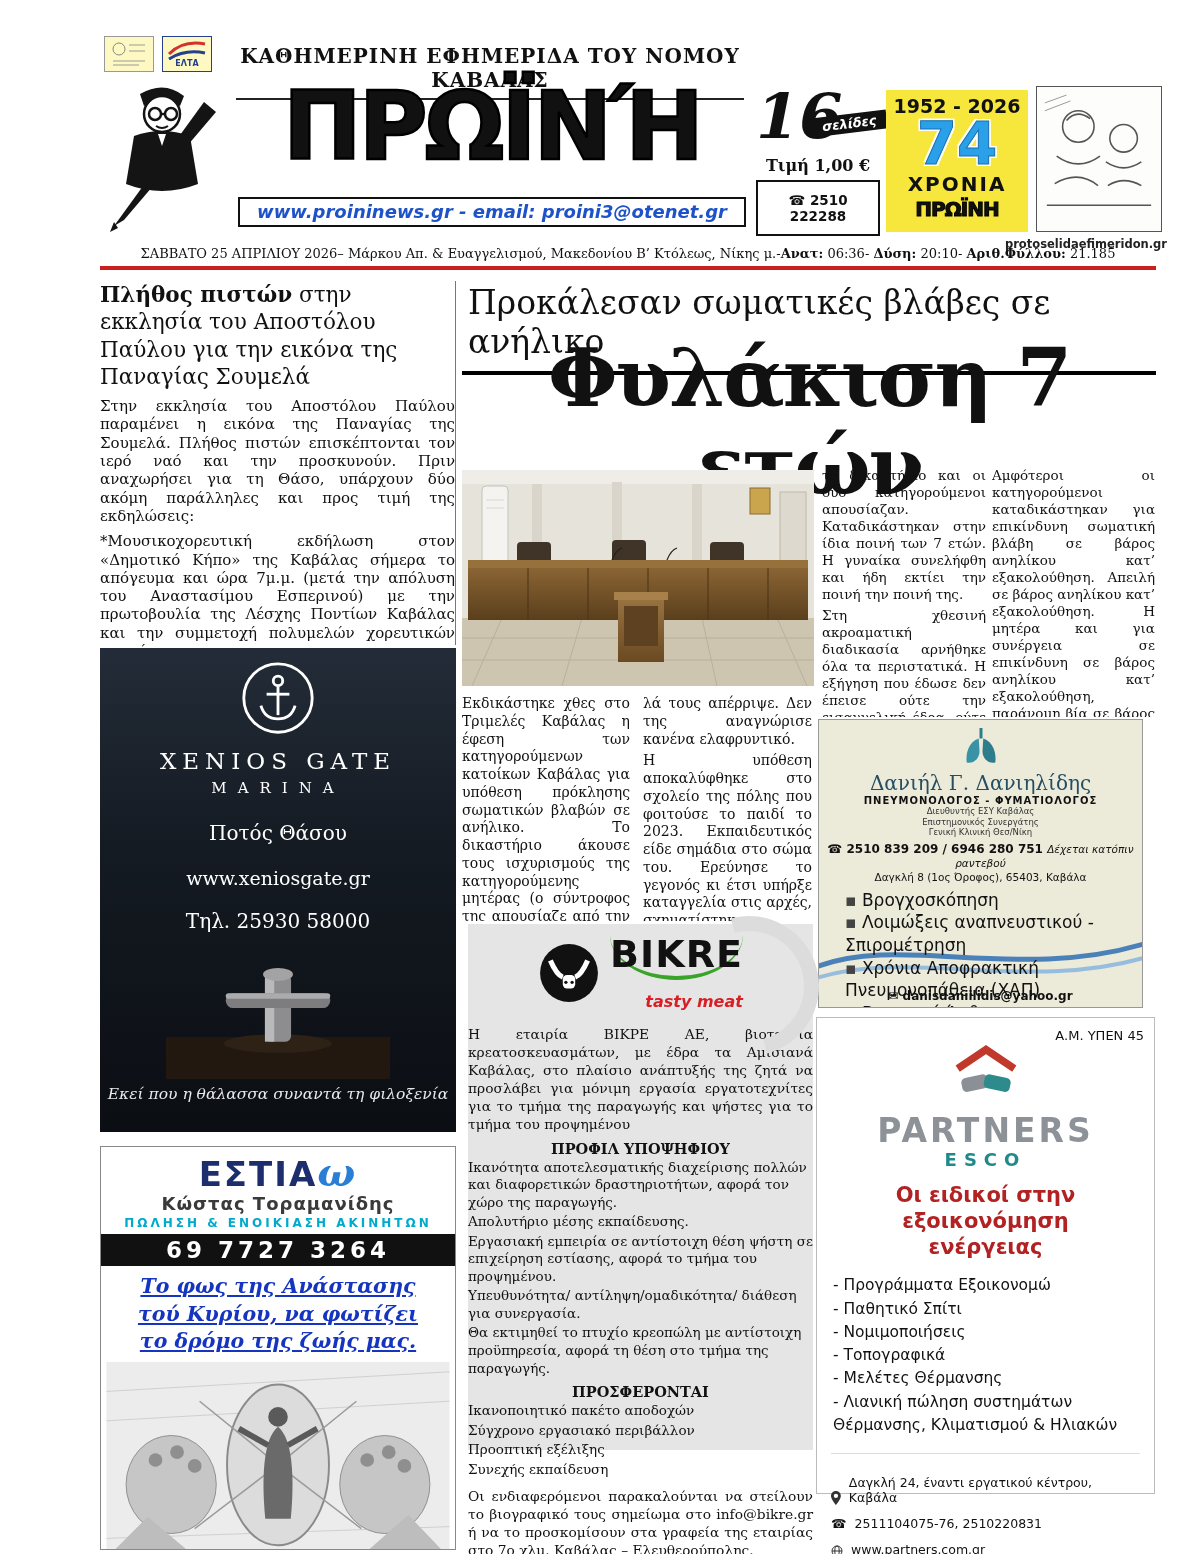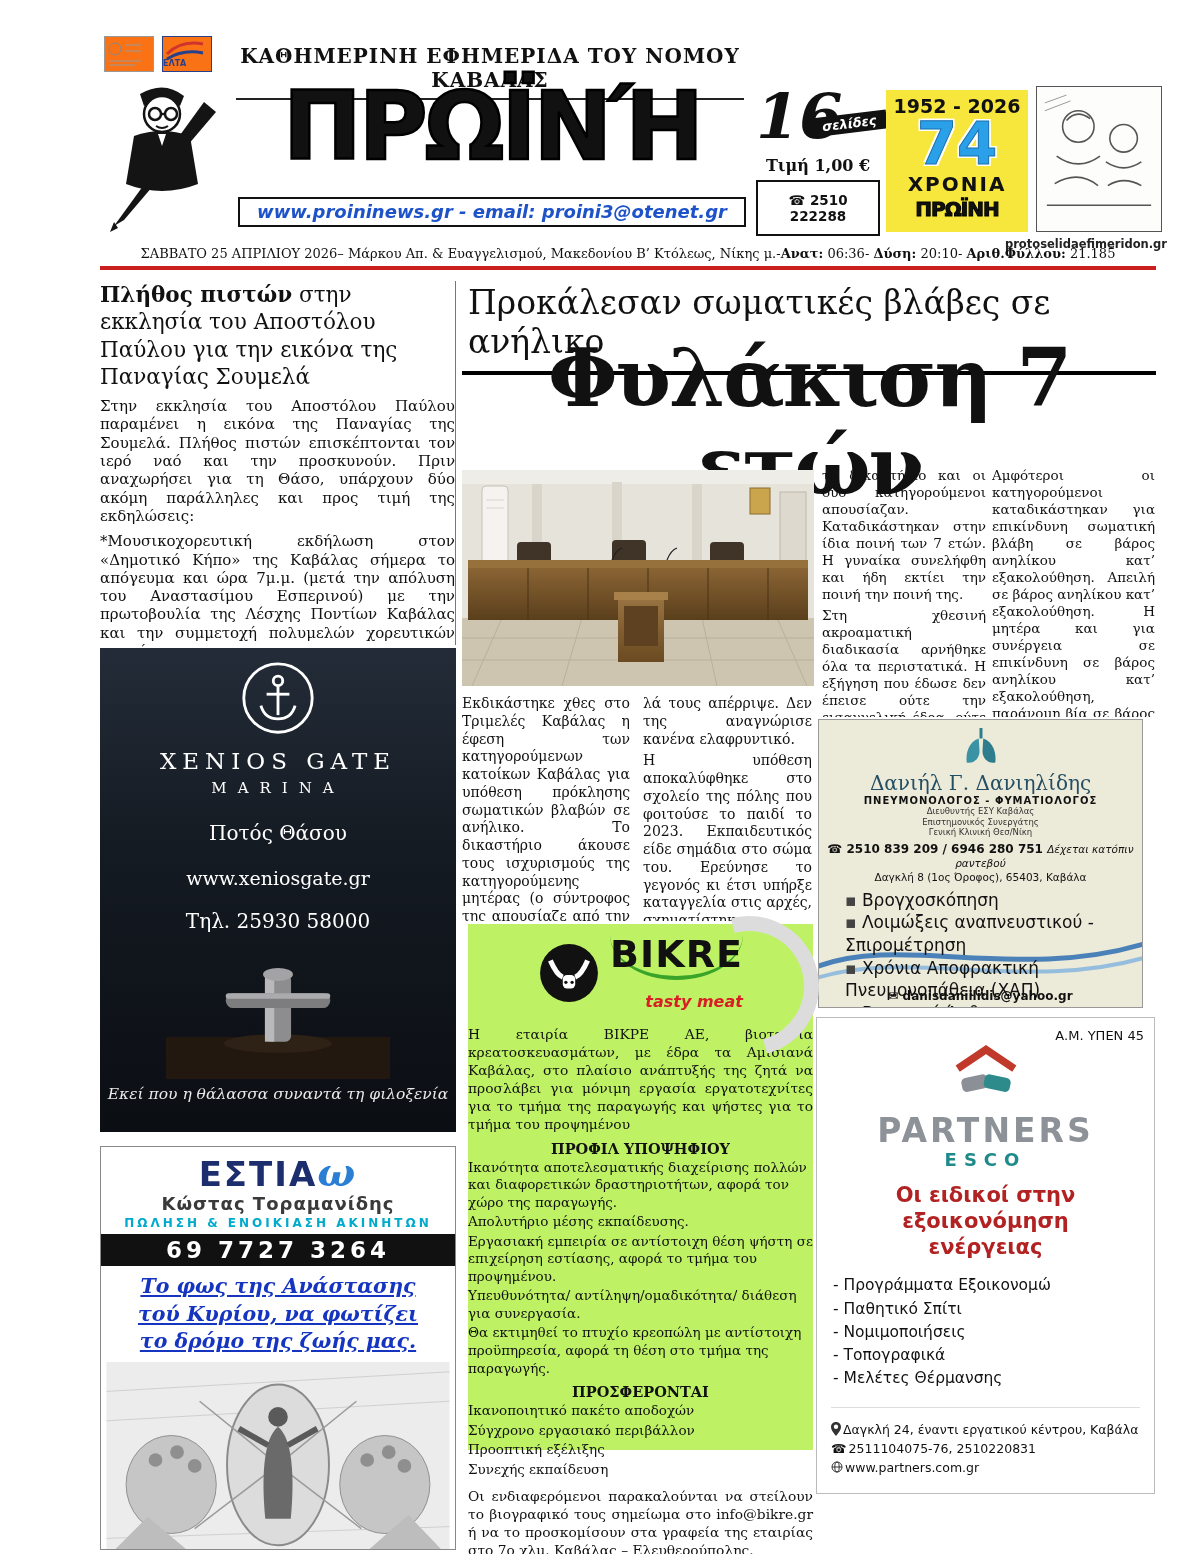--- a/index.html
+++ b/index.html
@@ -2,21 +2,21 @@
 <html lang="el"><head>
 <meta charset="utf-8">
 <style>
   * { margin:0; padding:0; box-sizing:border-box; }
   body { background:#ffffff; font-family:"DejaVu Serif","Liberation Serif",serif; color:#111; }
   .page { position:relative; width:1200px; height:1554px; background:#fff; margin:0 auto; overflow:hidden; }
   .sans { font-family:"DejaVu Sans","Liberation Sans",sans-serif; }
 
   
   #stamps { position:absolute; left:104px; top:36px; display:flex; gap:8px; }
-  .stamp { width:50px; height:36px; border:1px solid #999; background:#f97316; display:flex; flex-direction:column; align-items:flex-start; justify-content:center; overflow:hidden; }
+  .stamp { width:50px; height:36px; border:1px solid #999; background:#fef9c3; display:flex; flex-direction:column; align-items:center; justify-content:center; overflow:hidden; }
   .stamp.elta { border-color:#27408b; }
   .stamp.elta span { font-family:"DejaVu Sans",sans-serif; font-size:8px; font-weight:bold; color:#27408b; line-height:1; }
 
   #banner { position:absolute; left:236px; top:44px; width:508px; text-align:center;
             font-weight:bold; font-size:20px; letter-spacing:1px; padding-bottom:6px;
             border-bottom:2px solid #222; }
 
   #cartoon-left { position:absolute; left:100px; top:76px; width:132px; height:158px; }
 
   #masthead { position:absolute; left:238px; top:72px; width:508px; text-align:center;
@@ -116,21 +116,21 @@
   .dan-note { font-style:italic; font-weight:normal; font-size:10.5px; }
   .dan-addr { font-family:"DejaVu Sans",sans-serif; font-size:10.5px; margin-top:1px; }
   .dan-services { position:relative; z-index:1; text-align:left; margin:6px 0 0 26px;
                   font-family:"DejaVu Sans",sans-serif; font-size:17px; line-height:1.33; list-style:none; }
   .dan-services li::before { content:"▪ "; color:#444; }
   .dan-swoosh { position:absolute; left:0; bottom:24px; z-index:0; }
   .dan-email { position:absolute; left:0; bottom:4px; width:100%; font-family:"DejaVu Sans",sans-serif;
                font-weight:bold; font-size:12px; z-index:1; }
 
   
-  #bikre { position:absolute; left:468px; top:924px; width:345px; height:526px; background:#bef264; }
+  #bikre { position:absolute; left:468px; top:924px; width:345px; height:526px; background:#e5e5e5; }
   .bikre-swoosh { position:absolute; right:-6px; top:-8px; width:140px; height:140px; border-radius:50%;
                   border:15px solid transparent; border-right-color:#dcdcdc; border-top-color:#dcdcdc;
                   transform:rotate(30deg); }
   .bikre-logo-row { position:relative; display:flex; align-items:center; justify-content:center;
                     gap:10px; margin-top:6px; height:86px; }
   .bikre-wordmark { display:flex; flex-direction:column; align-items:flex-end; }
   .bikre-brand { font-family:"DejaVu Sans",sans-serif; font-weight:bold; font-size:38px; letter-spacing:1px;
                  line-height:1; border-bottom:4px solid #3aa32a; border-radius:0 0 50% 50%/0 0 100% 100%;
                  padding-bottom:3px; }
   .bikre-tag { font-family:"DejaVu Sans",sans-serif; font-weight:bold; font-style:italic; font-size:16px;
@@ -145,21 +145,21 @@
               border:1px solid #bbb; font-family:"DejaVu Sans","Liberation Sans",sans-serif; }
   .pt-reg { position:absolute; right:10px; top:10px; font-size:13px; }
   .pt-logo { display:block; margin:26px auto 0; }
   .pt-brand { text-align:center; font-size:33px; font-weight:bold; letter-spacing:3px; color:#8d9298;
               line-height:1.05; margin-top:4px; }
   .pt-esco { text-align:center; font-size:18px; font-weight:bold; letter-spacing:7px; color:#1f8a8a; }
   .pt-title { width:250px; margin:12px auto 0; text-align:center; font-weight:bold; font-size:21px;
               color:#b22222; line-height:1.25; }
   .pt-items { list-style:none; margin:14px 0 0 16px; font-size:15.5px; line-height:1.5; }
   .pt-contact { margin:16px 14px 0; border-top:1px solid #ddd; padding-top:10px; font-size:12.5px; }
-  .pt-row { display:flex; align-items:center; gap:2px; margin-top:4px; }
+  .pt-row { display:flex; align-items:flex-end; gap:8px; margin-top:11px; }
 
   .icon-glyph { display:inline-block; }
 </style>
 </head>
 <body>
 
 <div class="page">
 
   <div id="stamps">
     <div class="stamp">
@@ -482,20 +482,21 @@
     </svg>
     <div class="pt-brand">PARTNERS</div>
     <div class="pt-esco">ESCO</div>
     <div class="pt-title">Οι ειδικοί στην εξοικονόμηση ενέργειας</div>
     <ul class="pt-items">
       <li>- Προγράμματα Εξοικονομώ</li>
       <li>- Παθητικό Σπίτι</li>
       <li>- Νομιμοποιήσεις</li>
       <li>- Τοπογραφικά</li>
       <li>- Μελέτες Θέρμανσης</li>
+      <li>- Λιανική πώληση συστημάτων Θέρμανσης, Κλιματισμού &amp; Ηλιακών</li>
     </ul>
     <div class="pt-contact">
       <div class="pt-row">
         <svg width="10" height="14" viewBox="0 0 10 14">
           <path d="M5 0 C2 0 0 2.2 0 5 C0 8.5 5 14 5 14 C5 14 10 8.5 10 5 C10 2.2 8 0 5 0 Z M5 7 A2.2 2.2 0 1 1 5 2.6 A2.2 2.2 0 0 1 5 7 Z" fill="#333"></path>
         </svg>
         <span>Δαγκλή 24, έναντι εργατικού κέντρου, Καβάλα</span>
       </div>
       <div class="pt-row">
         <span class="icon-glyph">☎</span>

